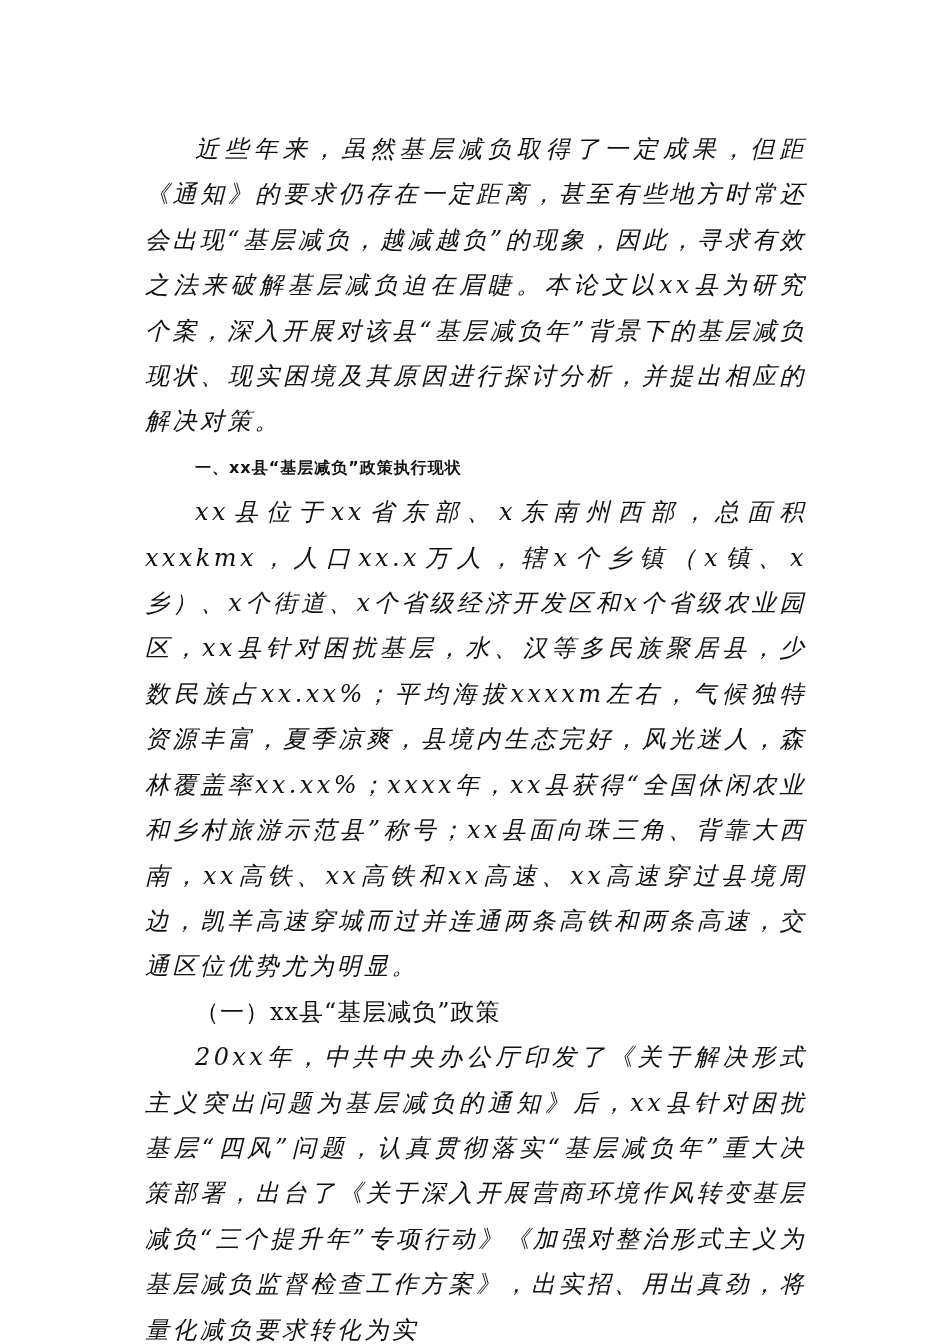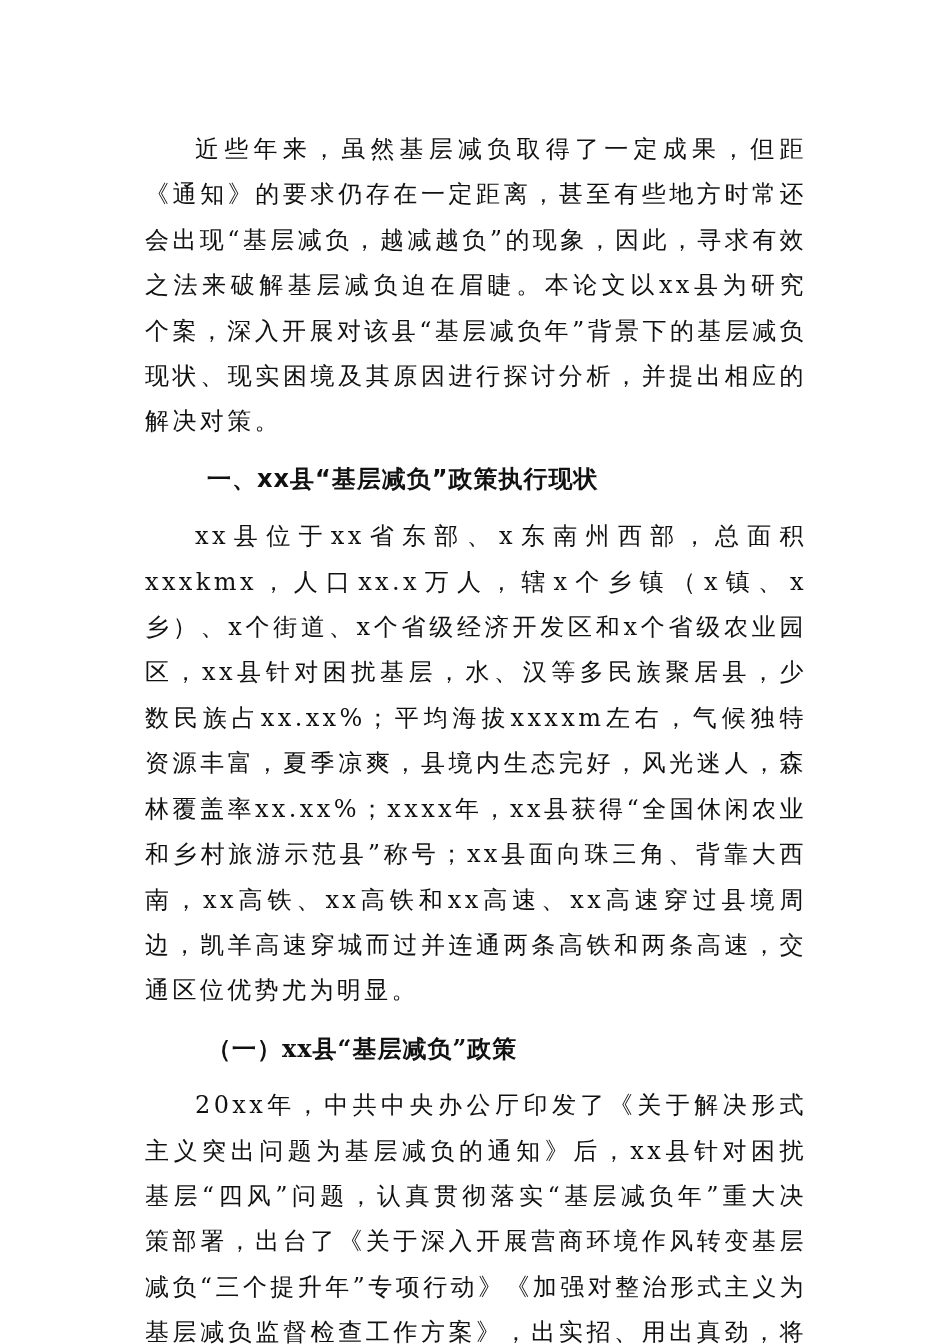--- a/index.html
+++ b/index.html
@@ -3,31 +3,30 @@
 <meta charset="utf-8">
 <style>
   html, body { margin: 0; padding: 0; background: #ffffff; }
   body { width: 950px; height: 1344px; position: relative; overflow: hidden; }
   .page {
     position: absolute; left: 145px; top: 127px; width: 662px;
     font-family: "DejaVu Serif", "Liberation Serif", serif;
     color: #111111; font-size: 24px; line-height: 45.4px;
     letter-spacing: 3.4px;
   }
-  .para { margin: 0; text-indent: 50px; text-align: justify; text-align-last: left; }
+  .para { margin: 0; text-indent: 50px; text-align: justify; text-align-last: left; font-style: italic; }
   .h1 {
-    margin: 12px; text-indent: 50px;
+    margin: 0; text-indent: 50px;
     font-family: "DejaVu Sans", "Liberation Sans", sans-serif;
-    font-weight: bold; letter-spacing: 1px; font-size: 24px;
+    font-weight: bold; letter-spacing: 1px; font-size: 16px;
   }
   .h2 {
-    margin: 12px; text-indent: 50px;
+    margin: 0; text-indent: 50px;
     font-family: "DejaVu Serif", "Liberation Serif", serif;
     letter-spacing: 1px;
-    font-weight: bold;
   }
 </style>
 </head>
 <body>
 
 <div class="page">
   <p class="para">近些年来，虽然基层减负取得了一定成果，但距《通知》的要求仍存在一定距离，甚至有些地方时常还会出现“基层减负，越减越负”的现象，因此，寻求有效之法来破解基层减负迫在眉睫。本论文以xx县为研究个案，深入开展对该县“基层减负年”背景下的基层减负现状、现实困境及其原因进行探讨分析，并提出相应的解决对策。</p>
   <p class="h1">一、xx县“基层减负”政策执行现状</p>
   <p class="para">xx县位于xx省东部、x东南州西部，总面积xxxkmx，人口xx.x万人，辖x个乡镇（x镇、x乡）、x个街道、x个省级经济开发区和x个省级农业园区，xx县针对困扰基层，水、汉等多民族聚居县，少数民族占xx.xx%；平均海拔xxxxm左右，气候独特资源丰富，夏季凉爽，县境内生态完好，风光迷人，森林覆盖率xx.xx%；xxxx年，xx县获得“全国休闲农业和乡村旅游示范县”称号；xx县面向珠三角、背靠大西南，xx高铁、xx高铁和xx高速、xx高速穿过县境周边，凯羊高速穿城而过并连通两条高铁和两条高速，交通区位优势尤为明显。</p>
   <p class="h2">（一）xx县“基层减负”政策</p>

